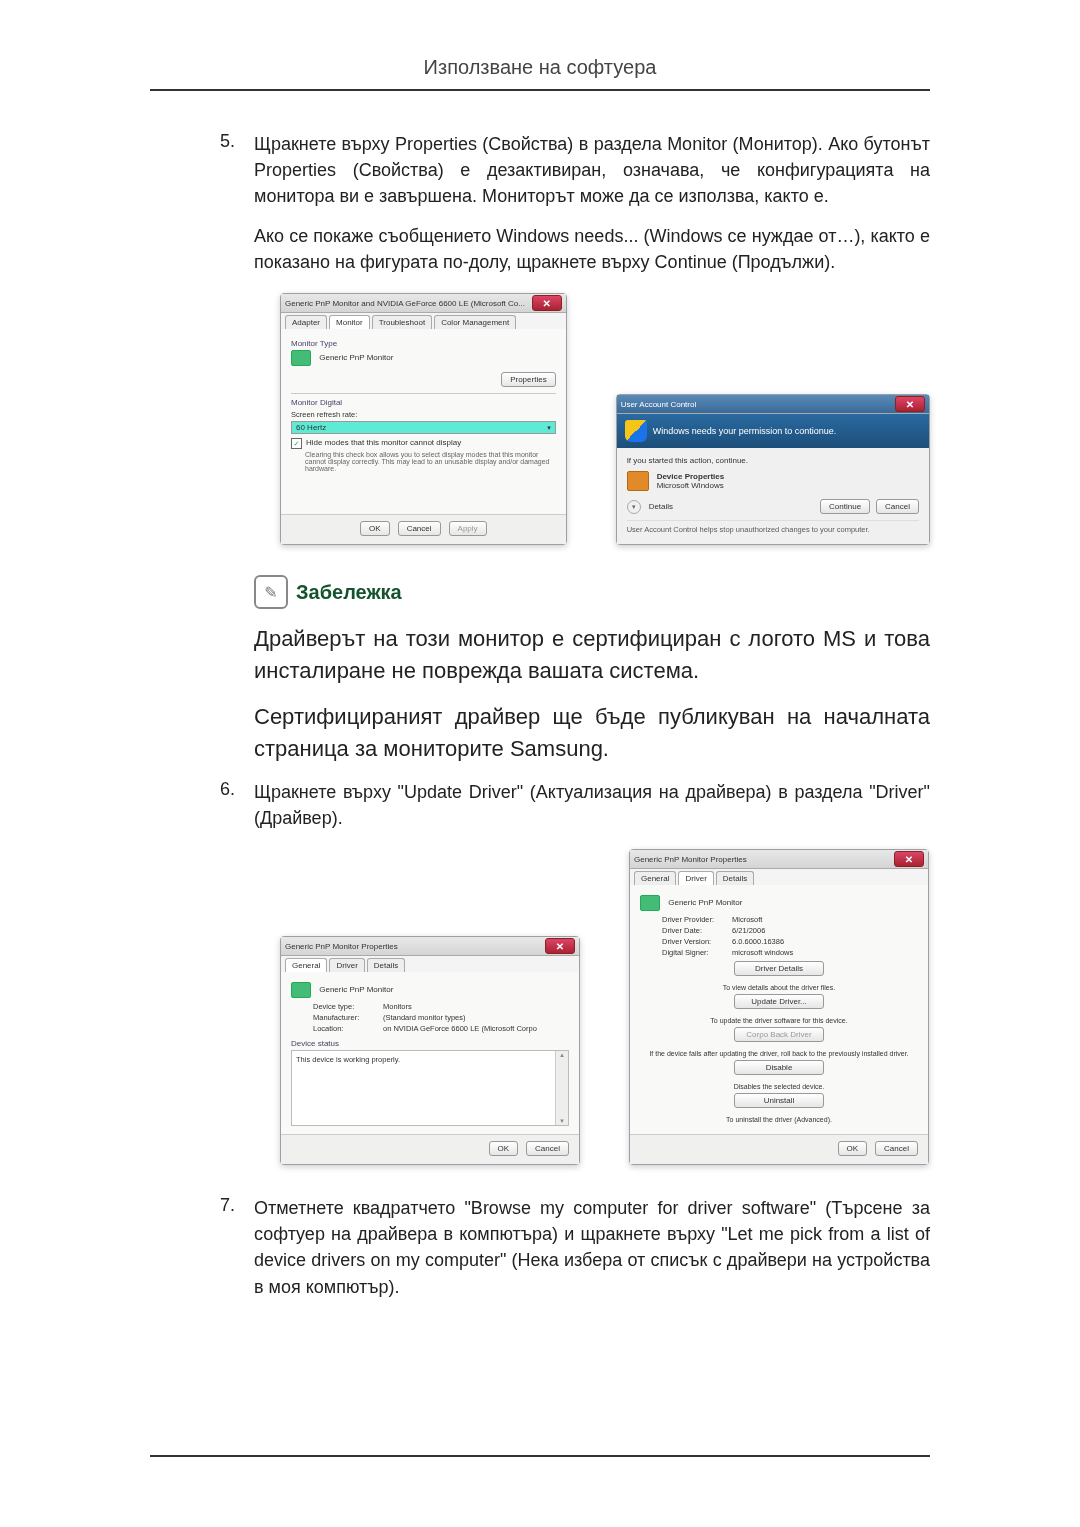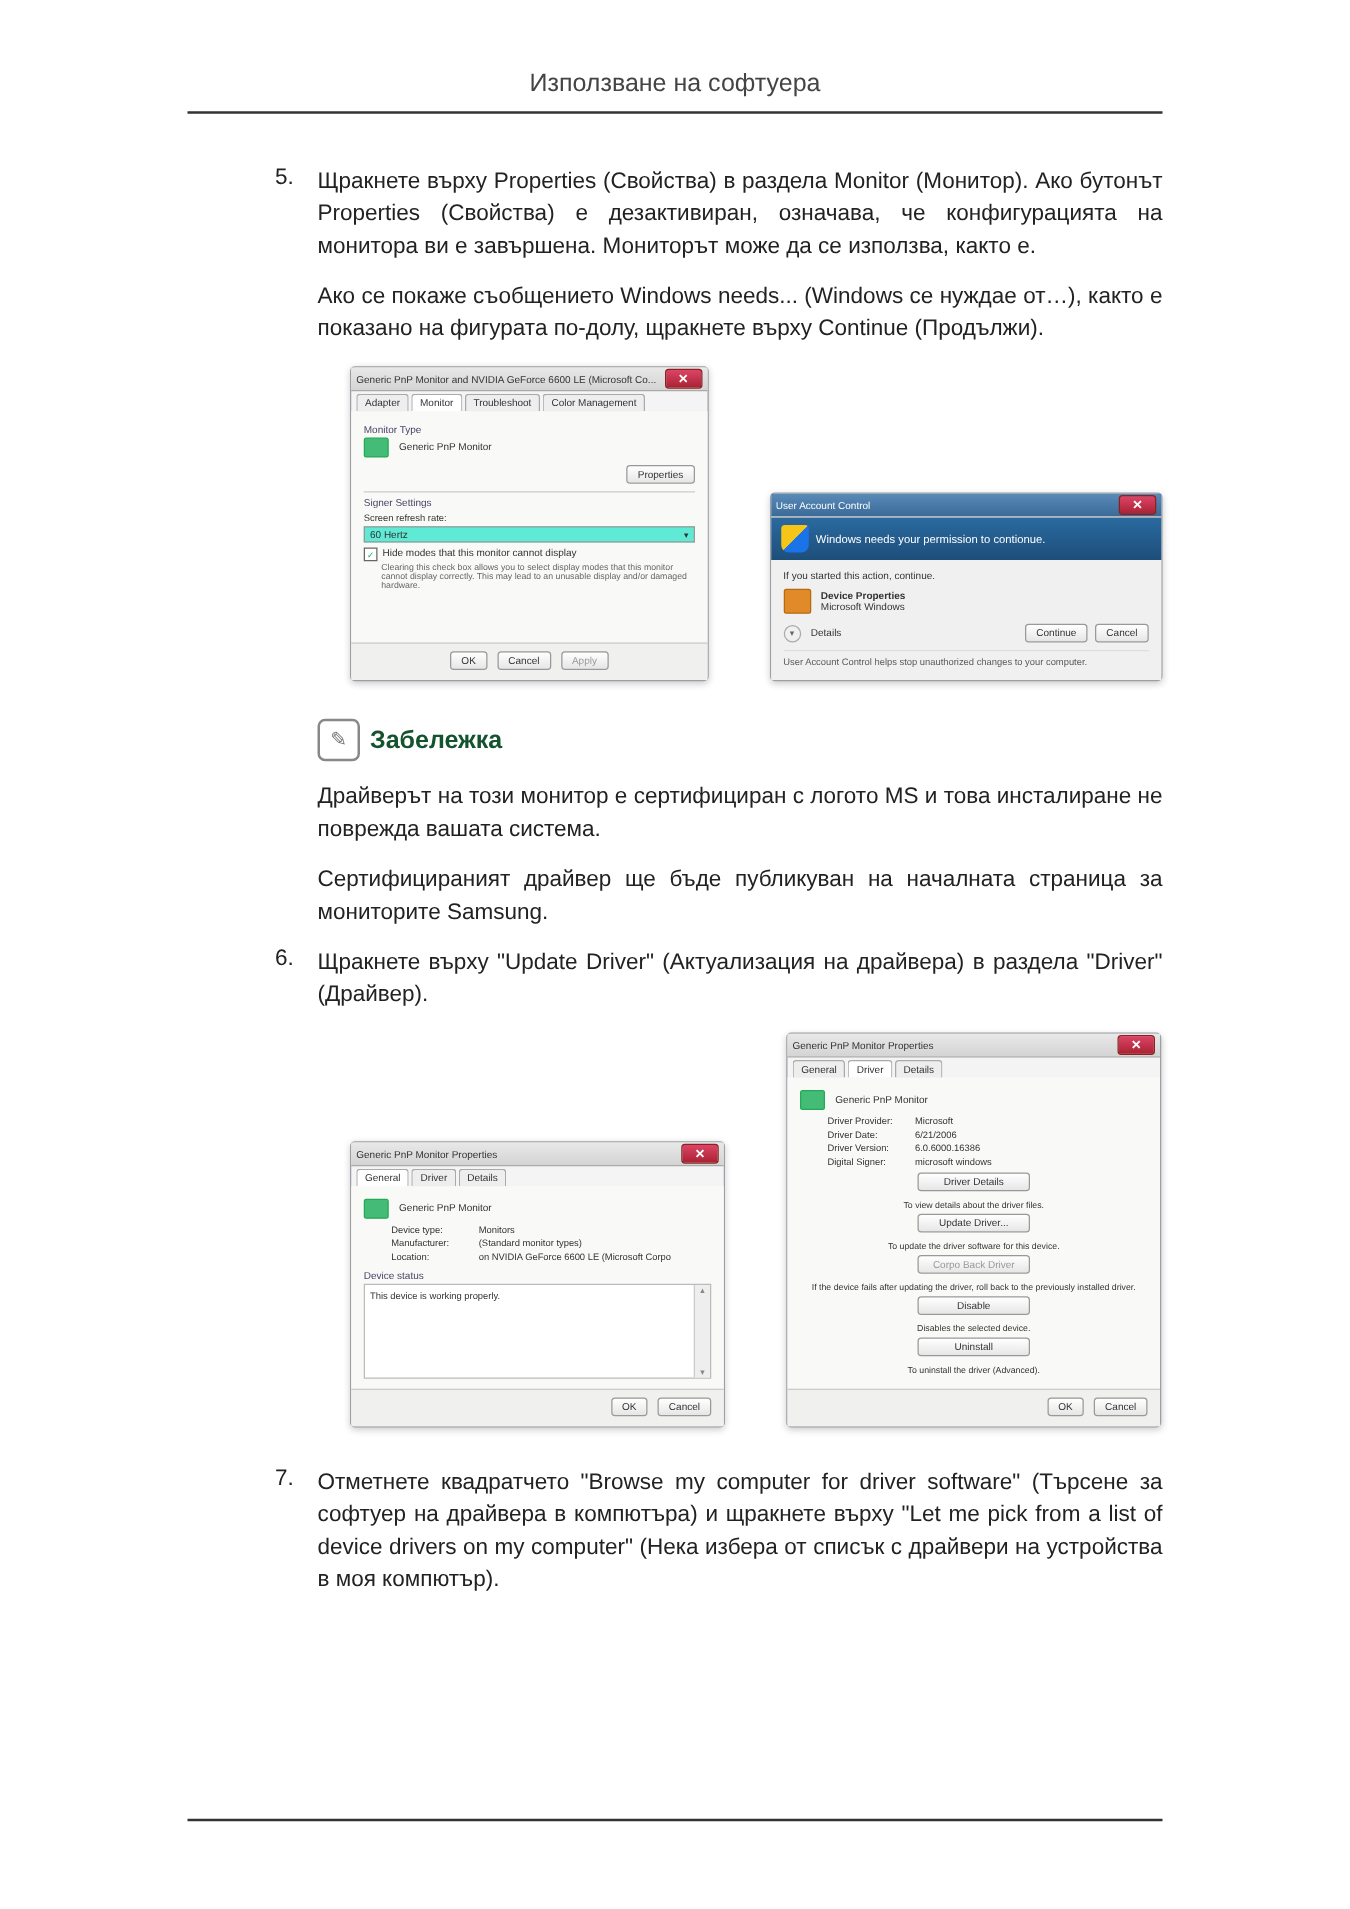--- a/index.html
+++ b/index.html
@@ -270,21 +270,21 @@
     justify-content: center;
     color: #777;
     font-size: 16px;
   }
   .note-title {
     font-size: 20px;
     font-weight: bold;
     color: #14532d;
   }
   .note-body {
-    font-size: 18px;
+    font-size: 22px;
     line-height: 1.45;
     text-align: justify;
   }
 
   .prop-grid {
     display: grid;
     grid-template-columns: 70px 1fr;
     row-gap: 2px;
     font-size: 7.5px;
     margin: 4px 0 4px 22px;
@@ -371,21 +371,21 @@
         <div class="win-body">
           <div class="section-label">Monitor Type</div>
           <div>
             <span class="mon-icon"></span>
             <span>Generic PnP Monitor</span>
           </div>
           <div style="text-align:right;margin:6px 0">
             <span class="btn">Properties</span>
           </div>
           <hr class="small-hr">
-          <div class="section-label">Signer Settings</div>
+          <div class="section-label">Monitor Digital</div>
           <div style="font-size:7.5px;margin:3px 0 2px 0">Screen refresh rate:</div>
           <div class="select-slim">
             <span>60 Hertz</span>
             <span class="chev">▾</span>
           </div>
           <div class="checkbox-row">
             <span class="cb">✓</span>
             <span>Hide modes that this monitor cannot display</span>
           </div>
           <div style="font-size:7px;color:#666;margin:2px 0 0 14px">Clearing this check box allows you to select display modes that this monitor cannot display correctly. This may lead to an unusable display and/or damaged hardware.</div>

